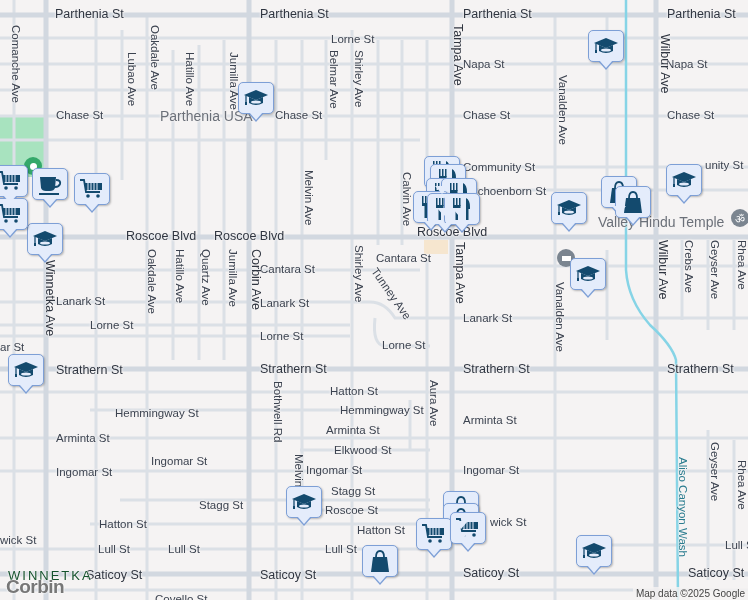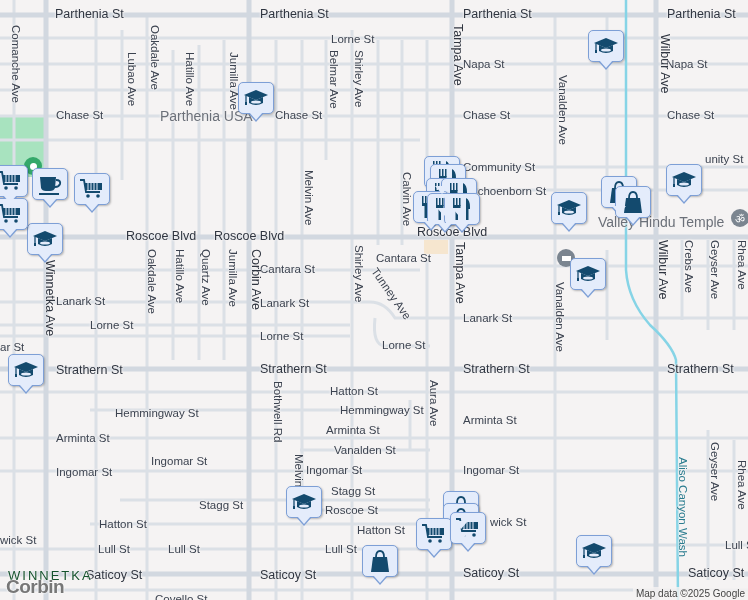--- a/index.html
+++ b/index.html
@@ -109,21 +109,21 @@
       <div class="lbl major" style="left: 463px; top: 8px;">Parthenia St</div>
       <div class="lbl major" style="left: 667px; top: 8px;">Parthenia St</div>
       <div class="lbl " style="left: 331px; top: 34px;">Lorne St</div>
       <div class="lbl " style="left: 463px; top: 59px;">Napa St</div>
       <div class="lbl " style="left: 666px; top: 59px;">Napa St</div>
       <div class="lbl " style="left: 56px; top: 110px;">Chase St</div>
       <div class="lbl " style="left: 275px; top: 110px;">Chase St</div>
       <div class="lbl " style="left: 463px; top: 110px;">Chase St</div>
       <div class="lbl " style="left: 667px; top: 110px;">Chase St</div>
       <div class="lbl " style="left: 463px; top: 162px;">Community St</div>
-      <div class="lbl " style="left: 705px; top: 154px;">unity St</div>
+      <div class="lbl " style="left: 705px; top: 160px;">unity St</div>
       <div class="lbl " style="left: 470px; top: 186px;">Schoenborn St</div>
       <div class="lbl major" style="left: 126px; top: 230px;">Roscoe Blvd</div>
       <div class="lbl major" style="left: 214px; top: 230px;">Roscoe Blvd</div>
       <div class="lbl major" style="left: 417px; top: 226px;">Roscoe Blvd</div>
       <div class="lbl " style="left: 260px; top: 264px;">Cantara St</div>
       <div class="lbl " style="left: 376px; top: 253px;">Cantara St</div>
       <div class="lbl " style="left: 56px; top: 296px;">Lanark St</div>
       <div class="lbl " style="left: 260px; top: 298px;">Lanark St</div>
       <div class="lbl " style="left: 463px; top: 313px;">Lanark St</div>
       <div class="lbl " style="left: 90px; top: 320px;">Lorne St</div>
@@ -132,21 +132,21 @@
       <div class="lbl major" style="left: 56px; top: 364px;">Strathern St</div>
       <div class="lbl major" style="left: 260px; top: 363px;">Strathern St</div>
       <div class="lbl major" style="left: 463px; top: 363px;">Strathern St</div>
       <div class="lbl major" style="left: 667px; top: 363px;">Strathern St</div>
       <div class="lbl " style="left: 330px; top: 386px;">Hatton St</div>
       <div class="lbl " style="left: 340px; top: 405px;">Hemmingway St</div>
       <div class="lbl " style="left: 115px; top: 408px;">Hemmingway St</div>
       <div class="lbl " style="left: 326px; top: 425px;">Arminta St</div>
       <div class="lbl " style="left: 56px; top: 433px;">Arminta St</div>
       <div class="lbl " style="left: 463px; top: 415px;">Arminta St</div>
-      <div class="lbl " style="left: 334px; top: 445px;">Vanalden St</div>
+      <div class="lbl " style="left: 334px; top: 445px;">Elkwood St</div>
       <div class="lbl " style="left: 56px; top: 467px;">Ingomar St</div>
       <div class="lbl " style="left: 151px; top: 456px;">Ingomar St</div>
       <div class="lbl " style="left: 306px; top: 465px;">Ingomar St</div>
       <div class="lbl " style="left: 463px; top: 465px;">Ingomar St</div>
       <div class="lbl " style="left: 199px; top: 500px;">Stagg St</div>
       <div class="lbl " style="left: 331px; top: 486px;">Stagg St</div>
       <div class="lbl " style="left: 325px; top: 505px;">Roscoe St</div>
       <div class="lbl " style="left: 490px; top: 517px;">wick St</div>
       <div class="lbl " style="left: 99px; top: 519px;">Hatton St</div>
       <div class="lbl " style="left: 357px; top: 525px;">Hatton St</div>

